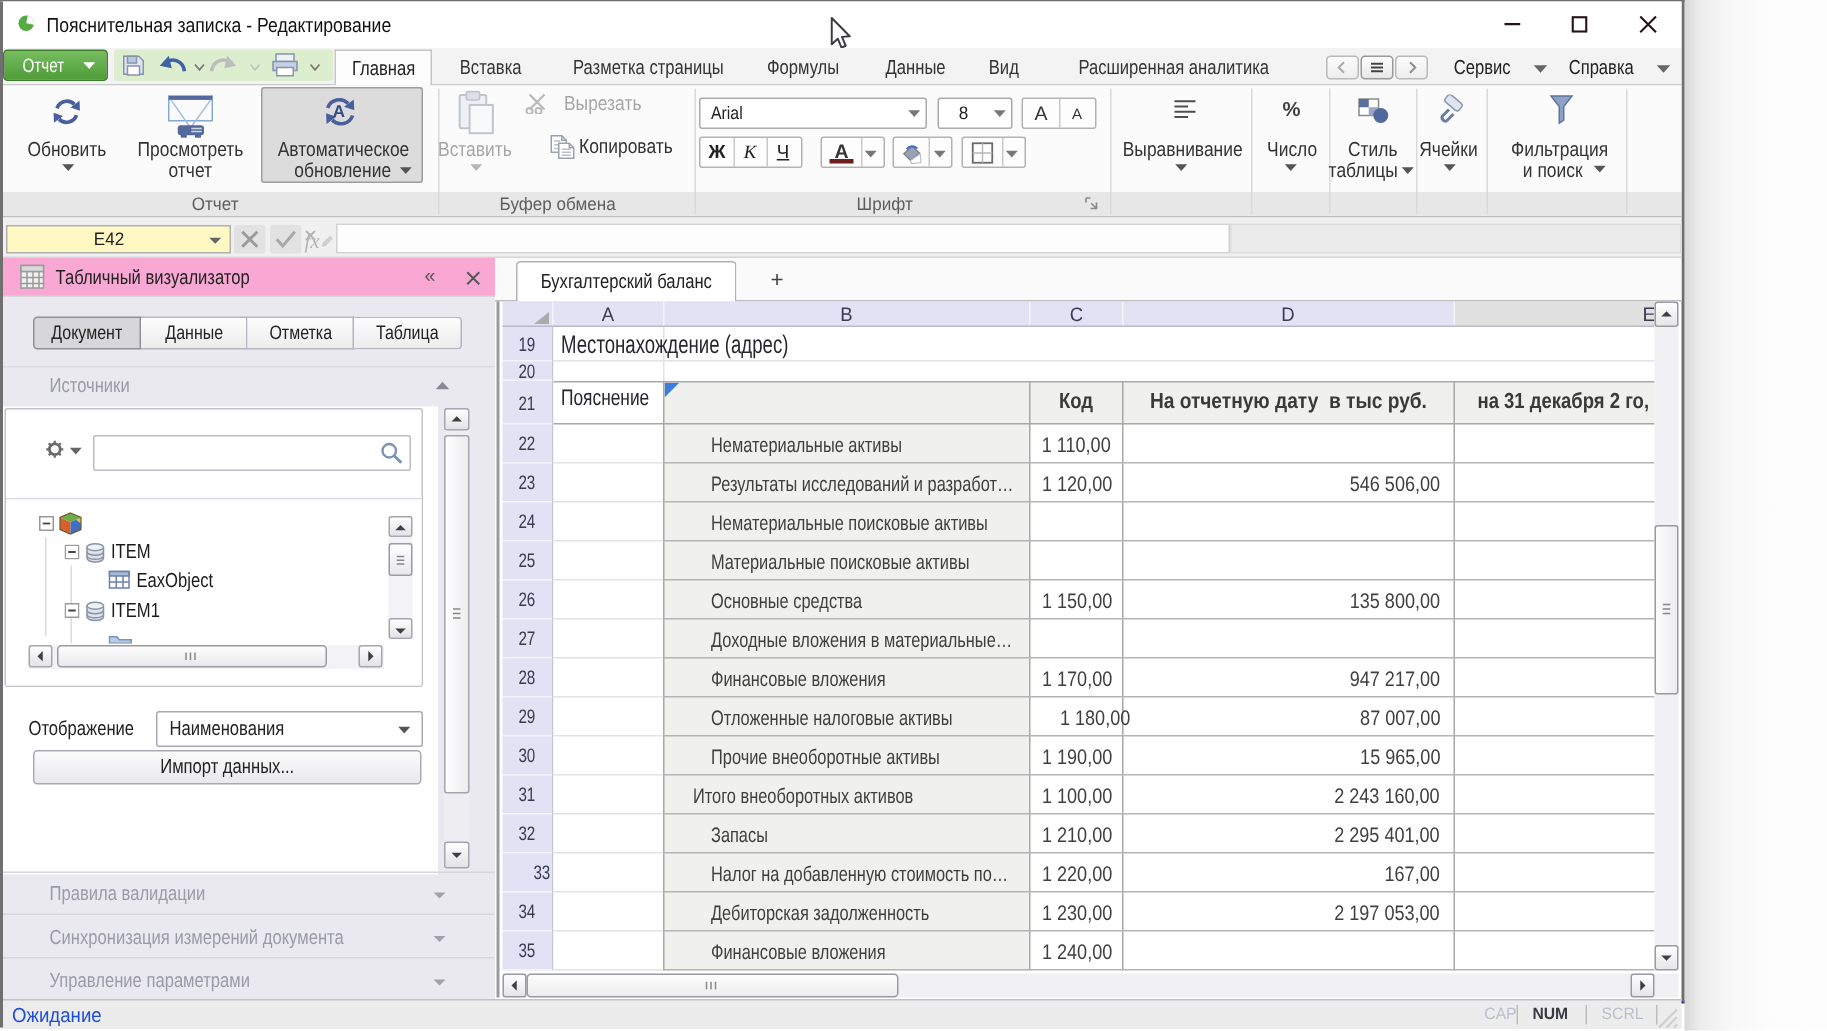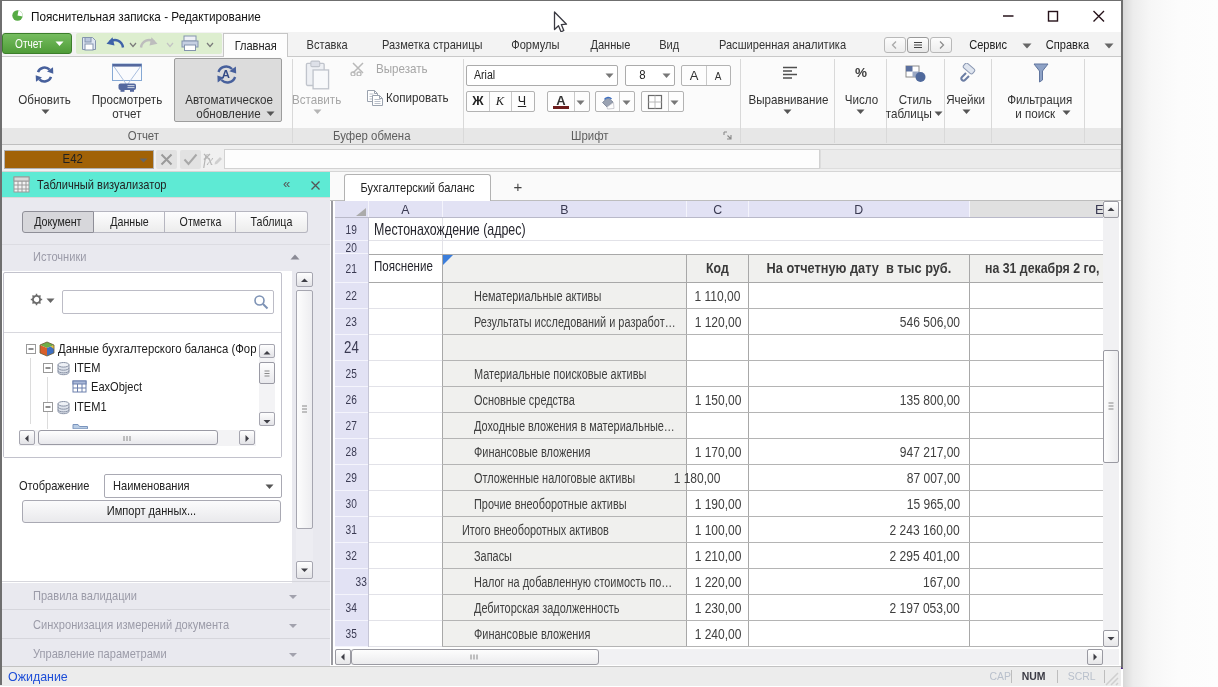--- a/index.html
+++ b/index.html
@@ -277,21 +277,21 @@
       <path d="M2 2 h14 l-5.5 7 v9 l-3 2 v-11 z" fill="#8ea2c6" stroke="#60759e" stroke-width="1"></path>
     </svg>
     <div class="ab" style="left:995px;top:36px;width:90px;text-align:center;font-size:13.5px;height:14px;line-height:14px;color:#333"><span class="w">Фильтрация</span></div>
     <div class="ab" style="left:990px;top:50px;width:90px;text-align:center;font-size:13.5px;height:14px;line-height:14px;color:#333"><span class="w">и поиск</span></div>
     <svg class="ab" style="left:1062px;top:53px" width="9" height="6">
         <path d="M0.5 0.5 L8.5 0.5 L4.5 5 Z" fill="#555"></path>
       </svg>
   </div>
 
   <div class="ab" style="left:0;top:144px;width:1121px;height:27px;background:#f0f0f0"></div>
-  <div class="ab" style="left:4px;top:149px;width:150px;height:19px;background:#a16207;border:1px solid #b0b0b0;box-sizing:border-box">
+  <div class="ab" style="left:4px;top:149px;width:150px;height:19px;background:#fef9c3;border:1px solid #b0b0b0;box-sizing:border-box">
     <div class="ab" style="left:0;width:135px;text-align:center;height:17px;line-height:17px;font-size:12px;color:#222"><span class="u">E42</span></div>
     <svg class="ab" style="left:134px;top:7px" width="9" height="5">
         <path d="M0.5 0.5 L8.5 0.5 L4.5 4.5 Z" fill="#666"></path>
       </svg>
   </div>
   <div class="ab" style="left:156px;top:149px;width:21px;height:19px;background:#e2e2e2;border-radius:2px"></div>
   <div class="ab" style="left:180px;top:149px;width:21px;height:19px;background:#e2e2e2;border-radius:2px"></div>
   <svg class="ab" style="left:156px;top:149px" width="68" height="19" viewBox="0 0 68 19">
     <path d="M5.5 4.5 l10 10 M15.5 4.5 l-10 10" stroke="#9a9a9a" stroke-width="2"></path>
     <path d="M28.5 9.5 l4 4.5 8 -9.5" stroke="#a8a8a8" stroke-width="2" fill="none"></path>
@@ -299,21 +299,21 @@
     <path d="M48 4 l6 6 M54 4 l-6 6" stroke="#b5b5b5" stroke-width="1.2"></path>
     <path d="M59 12 l5 -5 2 2 -5 5 -2.5 0.5 z" fill="#cfcfcf"></path>
   </svg>
   <div class="ab" style="left:224px;top:148px;width:596px;height:20px;background:#fdfdfd;border:1px solid #d2d2d2;box-sizing:border-box"></div>
   <div class="ab" style="left:820px;top:148px;width:301px;height:20px;background:#ebebeb;border:1px solid #ddd;box-sizing:border-box"></div>
 
   <div class="ab" style="left:0;top:170px;width:1121px;height:1px;background:#d5d5d5"></div>
 
   <div id="panel" class="ab" style="left:0;top:171px;width:330px;height:494px">
 
-    <div class="ab" style="left:0;top:0;width:330px;height:26px;background:#5eead4;border-bottom:1px solid #d8d8d8;box-sizing:border-box">
+    <div class="ab" style="left:0;top:0;width:330px;height:26px;background:#f9a8d4;border-bottom:1px solid #d8d8d8;box-sizing:border-box">
       <svg class="ab" style="left:13px;top:4px" width="17" height="17" viewBox="0 0 17 17">
         <rect x="1" y="1" width="15" height="15" fill="#f2f2f2" stroke="#9a9a9a"></rect>
         <path d="M1 5 h15 M1 9 h15 M1 13 h15 M5 1 v15 M9 1 v15 M13 1 v15" stroke="#9a9a9a" stroke-width="1"></path>
         <rect x="1" y="1" width="15" height="4" fill="#d9d9d9" stroke="#9a9a9a"></rect>
       </svg>
       <div class="ab" style="left:37px;top:0;height:25px;line-height:25px;font-size:13.5px;color:#222"><span class="t8">Табличный визуализатор</span></div>
       <div class="ab" style="left:283px;top:0;height:25px;line-height:23px;font-size:13px;color:#555">«</div>
       <svg class="ab" style="left:310px;top:8px" width="11" height="11">
           <path d="M1.5 1.5 l8 8 M9.5 1.5 l-8 8" stroke="#555" stroke-width="1.3"></path>
         </svg>
@@ -361,21 +361,20 @@
         <rect x="0.5" y="0.5" width="9" height="9" fill="#fff" stroke="#9a9a9a"></rect>
         <path d="M2.5 5 h5" stroke="#444" stroke-width="1.2"></path>
       </svg>
     <svg class="ab" style="left:39px;top:169px" width="16" height="16" viewBox="0 0 16 16">
       <path d="M8 1 L15 4 L8 7 L1 4 Z" fill="#6fae45"></path>
       <path d="M1 4 L8 7 L8 15 L1 12 Z" fill="#d95f2b"></path>
       <path d="M15 4 L8 7 L8 15 L15 12 Z" fill="#3f6fc0"></path>
       <path d="M11.5 5.5 L15 4 L15 8" fill="#e8c23e"></path>
       <path d="M8 1 L15 4 L15 12 L8 15 L1 12 L1 4 Z" fill="none" stroke="#6a5a30" stroke-width="0.8"></path>
     </svg>
-    <div class="ab" style="left:58px;top:168px;height:18px;line-height:18px;font-size:13.5px;color:#1a1a1a;width:200px;overflow:hidden"><span class="t8" style="transform:scaleX(0.84)">Данные бухгалтерского баланса (Фор</span></div>
 
     <svg class="ab" style="left:43px;top:191px" width="10" height="10" viewBox="0 0 10 10">
         <rect x="0.5" y="0.5" width="9" height="9" fill="#fff" stroke="#9a9a9a"></rect>
         <path d="M2.5 5 h5" stroke="#444" stroke-width="1.2"></path>
       </svg>
     <svg class="ab" style="left:56px;top:189px" width="15" height="15" viewBox="0 0 15 15">
       <path d="M2 3.8 v7.4 a5.5 2.5 0 0 0 11 0 v-7.4 z" fill="#dde2eb" stroke="#8a93a6"></path>
       <ellipse cx="7.5" cy="3.8" rx="5.5" ry="2.3" fill="#eef1f6" stroke="#8a93a6"></ellipse>
       <path d="M2 6.9 a5.5 2.3 0 0 0 11 0 M2 9.6 a5.5 2.3 0 0 0 11 0" fill="none" stroke="#8a93a6"></path>
     </svg>
@@ -491,21 +490,21 @@
     <div class="ab" style="left:5px;top:46px;width:33px;height:23px;text-align:center;line-height:23px;font-size:13px;color:#3a3a52"><span class="tc">19</span></div>
     <div class="ab" style="left:5px;top:68px;width:33px;height:1px;background:#f4f4fc"></div>
     <div class="ab" style="left:5px;top:69px;width:33px;height:13px;text-align:center;line-height:13px;font-size:13px;color:#3a3a52"><span class="tc">20</span></div>
     <div class="ab" style="left:5px;top:81px;width:33px;height:1px;background:#f4f4fc"></div>
     <div class="ab" style="left:5px;top:82px;width:33px;height:29px;text-align:center;line-height:29px;font-size:13px;color:#3a3a52"><span class="tc">21</span></div>
     <div class="ab" style="left:5px;top:110px;width:33px;height:1px;background:#f4f4fc"></div>
     <div class="ab" style="left:5px;top:111px;width:33px;height:26px;text-align:center;line-height:26px;font-size:13px;color:#3a3a52"><span class="tc">22</span></div>
     <div class="ab" style="left:5px;top:136px;width:33px;height:1px;background:#f4f4fc"></div>
     <div class="ab" style="left:5px;top:137px;width:33px;height:26px;text-align:center;line-height:26px;font-size:13px;color:#3a3a52"><span class="tc">23</span></div>
     <div class="ab" style="left:5px;top:162px;width:33px;height:1px;background:#f4f4fc"></div>
-    <div class="ab" style="left:5px;top:163px;width:33px;height:26px;text-align:center;line-height:26px;font-size:17px;color:#3a3a52"><span class="tc">24</span></div>
+    <div class="ab" style="left:5px;top:163px;width:33px;height:26px;text-align:center;line-height:26px;font-size:13px;color:#3a3a52"><span class="tc">24</span></div>
     <div class="ab" style="left:5px;top:188px;width:33px;height:1px;background:#f4f4fc"></div>
     <div class="ab" style="left:5px;top:189px;width:33px;height:26px;text-align:center;line-height:26px;font-size:13px;color:#3a3a52"><span class="tc">25</span></div>
     <div class="ab" style="left:5px;top:214px;width:33px;height:1px;background:#f4f4fc"></div>
     <div class="ab" style="left:5px;top:215px;width:33px;height:26px;text-align:center;line-height:26px;font-size:13px;color:#3a3a52"><span class="tc">26</span></div>
     <div class="ab" style="left:5px;top:240px;width:33px;height:1px;background:#f4f4fc"></div>
     <div class="ab" style="left:5px;top:241px;width:33px;height:26px;text-align:center;line-height:26px;font-size:13px;color:#3a3a52"><span class="tc">27</span></div>
     <div class="ab" style="left:5px;top:266px;width:33px;height:1px;background:#f4f4fc"></div>
     <div class="ab" style="left:5px;top:267px;width:33px;height:26px;text-align:center;line-height:26px;font-size:13px;color:#3a3a52"><span class="tc">28</span></div>
     <div class="ab" style="left:5px;top:292px;width:33px;height:1px;background:#f4f4fc"></div>
     <div class="ab" style="left:5px;top:293px;width:33px;height:26px;text-align:center;line-height:26px;font-size:13px;color:#3a3a52"><span class="tc">29</span></div>
@@ -575,30 +574,31 @@
     <div class="ab" style="left:44px;top:46px;height:23px;line-height:23px;font-size:17px;color:#26262e"><span class="t" style="transform:scaleX(0.73)">Местонахождение (адрес)</span></div>
     <div class="ab" style="left:44px;top:84px;height:19px;line-height:19px;font-size:15px;color:#26262e"><span class="t" style="transform:scaleX(0.77)">Пояснение</span></div>
     <div class="ab" style="left:357px;top:82px;width:61px;height:29px;text-align:center;line-height:29px;font-size:14.5px;font-weight:bold;color:#3a3a3a"><span class="tc" style="transform:scaleX(0.85)">Код</span></div>
     <div class="ab" style="left:419px;top:82px;width:220px;height:29px;text-align:center;line-height:29px;font-size:14.5px;font-weight:bold;color:#3a3a3a"><span class="tc" style="transform:scaleX(0.88)">На отчетную дату&nbsp;&nbsp;в тыс руб.</span></div>
     <div class="ab" style="left:655px;top:82px;height:29px;line-height:29px;font-size:14.5px;font-weight:bold;color:#3a3a3a"><span class="t" style="transform:scaleX(0.85)">на 31 декабря 2 го,</span></div>
     <div class="ab" style="left:144px;top:111px;height:26px;line-height:26px;font-size:14px;color:#3f3f3f"><span class="t">Нематериальные активы</span></div>
     <div class="ab" style="left:357px;top:111px;width:52px;height:26px;text-align:right;line-height:26px;font-size:14px;color:#3f3f3f"><span class="tn">1 110,00</span></div>
     <div class="ab" style="left:144px;top:137px;height:26px;line-height:26px;font-size:14px;color:#3f3f3f"><span class="t">Результаты исследований и разработ…</span></div>
     <div class="ab" style="left:357px;top:137px;width:52px;height:26px;text-align:right;line-height:26px;font-size:14px;color:#3f3f3f"><span class="tn">1 120,00</span></div>
     <div class="ab" style="left:419px;top:137px;width:211px;height:26px;text-align:right;line-height:26px;font-size:14px;color:#3f3f3f"><span class="tn">546 506,00</span></div>
+    <div class="ab" style="left:144px;top:163px;height:26px;line-height:26px;font-size:14px;color:#3f3f3f"><span class="t">Нематериальные поисковые активы</span></div>
     <div class="ab" style="left:144px;top:189px;height:26px;line-height:26px;font-size:14px;color:#3f3f3f"><span class="t">Материальные поисковые активы</span></div>
     <div class="ab" style="left:144px;top:215px;height:26px;line-height:26px;font-size:14px;color:#3f3f3f"><span class="t">Основные средства</span></div>
     <div class="ab" style="left:357px;top:215px;width:52px;height:26px;text-align:right;line-height:26px;font-size:14px;color:#3f3f3f"><span class="tn">1 150,00</span></div>
     <div class="ab" style="left:419px;top:215px;width:211px;height:26px;text-align:right;line-height:26px;font-size:14px;color:#3f3f3f"><span class="tn">135 800,00</span></div>
     <div class="ab" style="left:144px;top:241px;height:26px;line-height:26px;font-size:14px;color:#3f3f3f"><span class="t">Доходные вложения в материальные…</span></div>
     <div class="ab" style="left:144px;top:267px;height:26px;line-height:26px;font-size:14px;color:#3f3f3f"><span class="t">Финансовые вложения</span></div>
     <div class="ab" style="left:357px;top:267px;width:52px;height:26px;text-align:right;line-height:26px;font-size:14px;color:#3f3f3f"><span class="tn">1 170,00</span></div>
     <div class="ab" style="left:419px;top:267px;width:211px;height:26px;text-align:right;line-height:26px;font-size:14px;color:#3f3f3f"><span class="tn">947 217,00</span></div>
     <div class="ab" style="left:144px;top:293px;height:26px;line-height:26px;font-size:14px;color:#3f3f3f"><span class="t">Отложенные налоговые активы</span></div>
-    <div class="ab" style="left:336px;top:293px;width:52px;height:26px;text-align:center;line-height:26px;font-size:14px;color:#3f3f3f"><span class="tn">1 180,00</span></div>
+    <div class="ab" style="left:369px;top:293px;width:52px;height:26px;text-align:center;line-height:26px;font-size:14px;color:#3f3f3f"><span class="tn">1 180,00</span></div>
     <div class="ab" style="left:419px;top:293px;width:211px;height:26px;text-align:right;line-height:26px;font-size:14px;color:#3f3f3f"><span class="tn">87 007,00</span></div>
     <div class="ab" style="left:144px;top:319px;height:26px;line-height:26px;font-size:14px;color:#3f3f3f"><span class="t">Прочие внеоборотные активы</span></div>
     <div class="ab" style="left:357px;top:319px;width:52px;height:26px;text-align:right;line-height:26px;font-size:14px;color:#3f3f3f"><span class="tn">1 190,00</span></div>
     <div class="ab" style="left:419px;top:319px;width:211px;height:26px;text-align:right;line-height:26px;font-size:14px;color:#3f3f3f"><span class="tn">15 965,00</span></div>
     <div class="ab" style="left:132px;top:345px;height:26px;line-height:26px;font-size:14px;color:#3f3f3f"><span class="t">Итого внеоборотных активов</span></div>
     <div class="ab" style="left:357px;top:345px;width:52px;height:26px;text-align:right;line-height:26px;font-size:14px;color:#3f3f3f"><span class="tn">1 100,00</span></div>
     <div class="ab" style="left:419px;top:345px;width:211px;height:26px;text-align:right;line-height:26px;font-size:14px;color:#3f3f3f"><span class="tn">2 243 160,00</span></div>
     <div class="ab" style="left:144px;top:371px;height:26px;line-height:26px;font-size:14px;color:#3f3f3f"><span class="t">Запасы</span></div>
     <div class="ab" style="left:357px;top:371px;width:52px;height:26px;text-align:right;line-height:26px;font-size:14px;color:#3f3f3f"><span class="tn">1 210,00</span></div>
     <div class="ab" style="left:419px;top:371px;width:211px;height:26px;text-align:right;line-height:26px;font-size:14px;color:#3f3f3f"><span class="tn">2 295 401,00</span></div>

